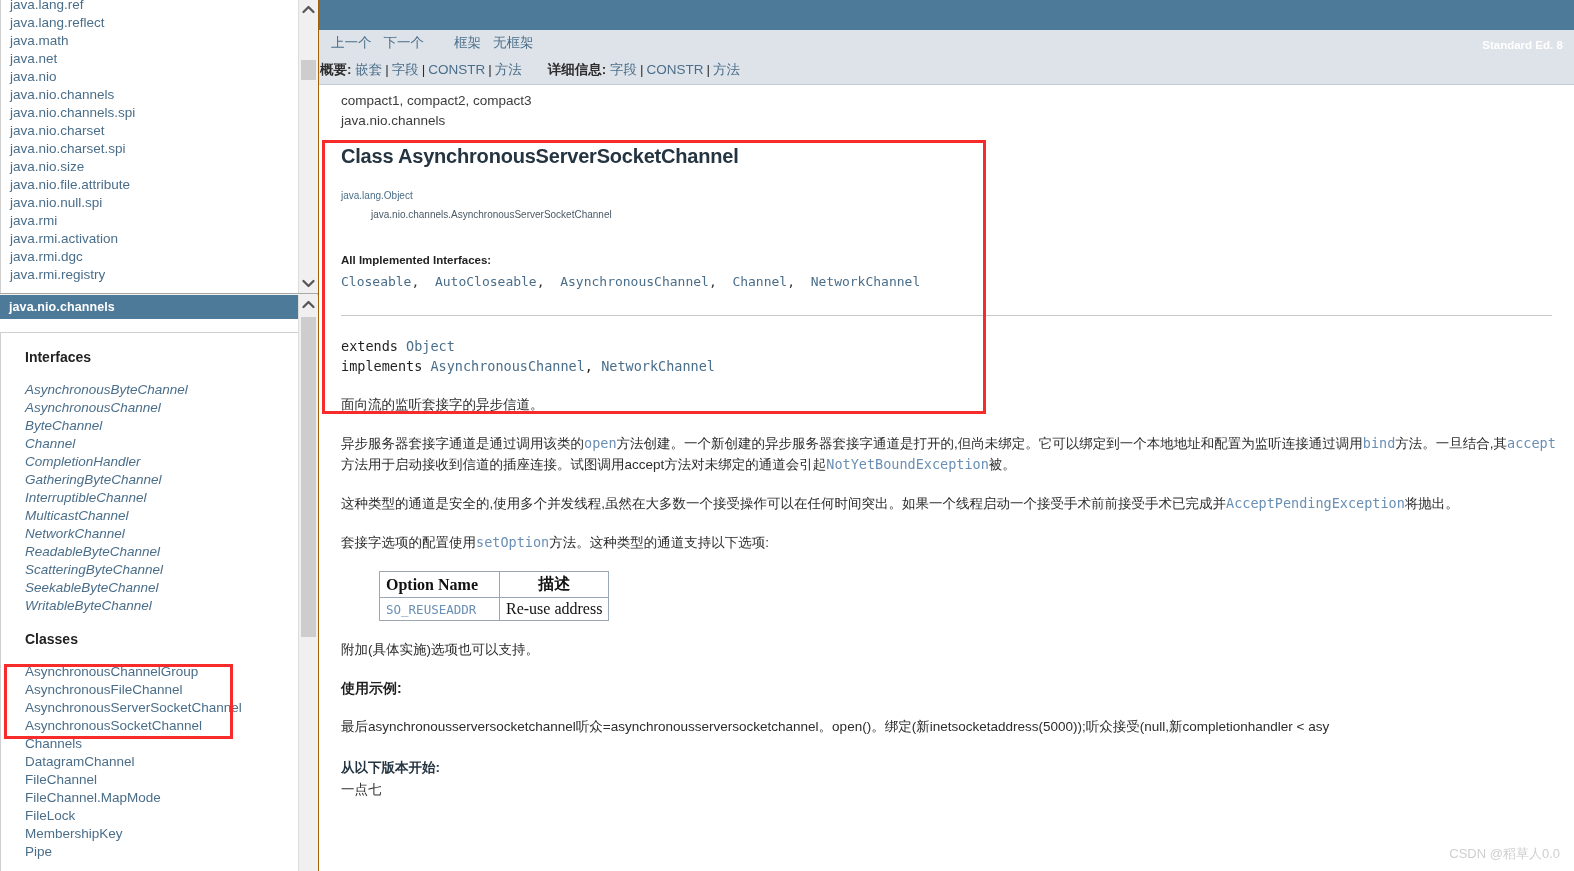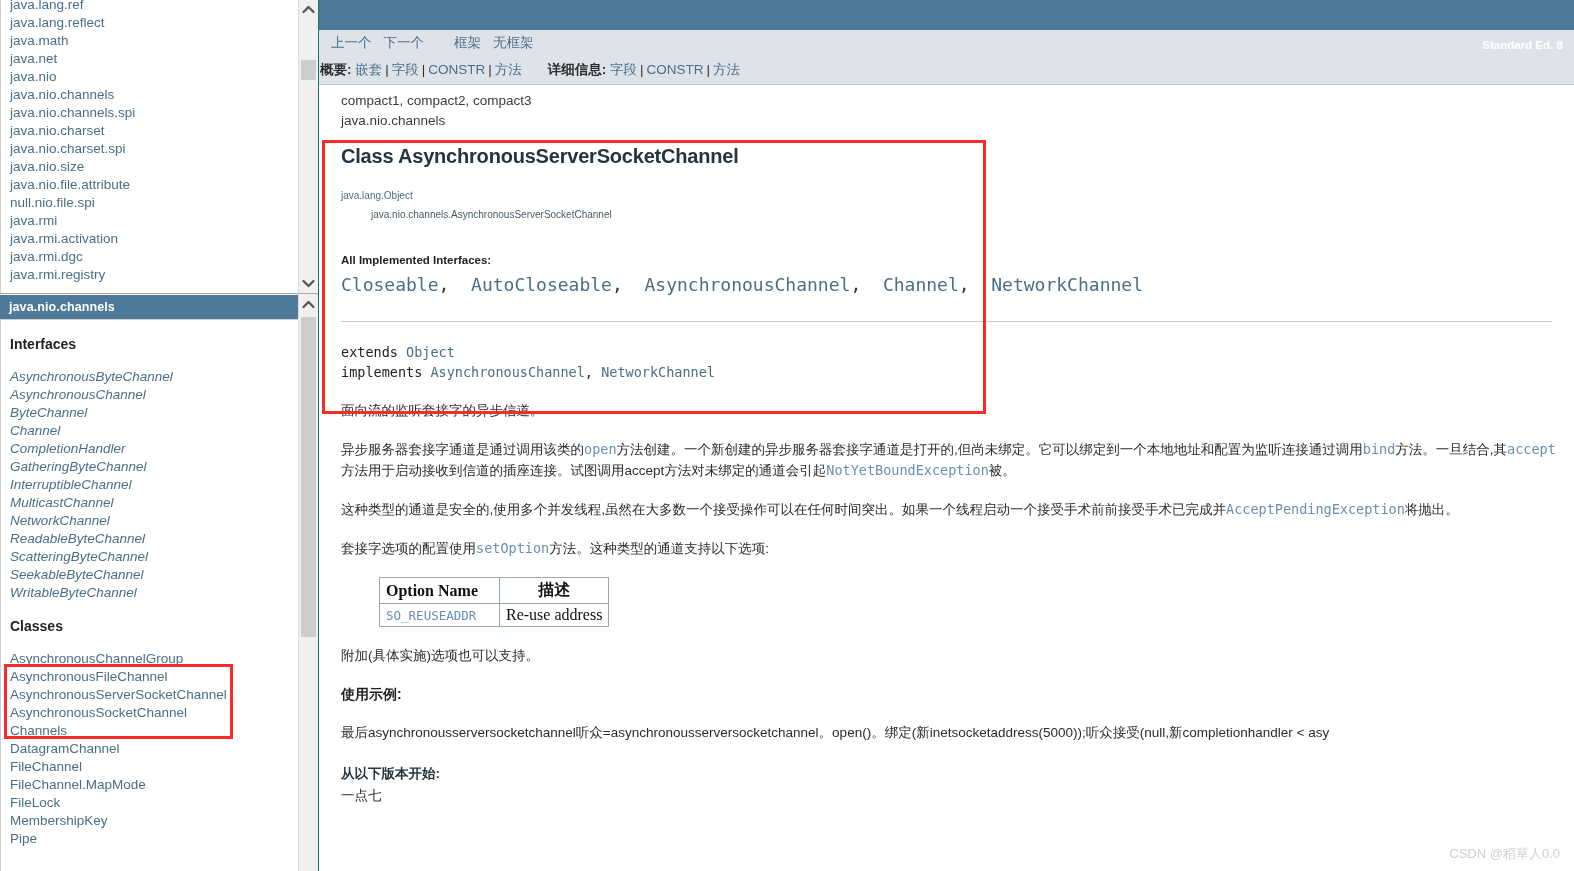--- a/index.html
+++ b/index.html
@@ -3,21 +3,21 @@
 <meta charset="utf-8">
 <style>
   * { box-sizing: border-box; }
   html, body {
     margin: 0; padding: 0;
     width: 1574px; height: 871px;
     overflow: hidden;
     background: #ffffff;
     font-family: "Liberation Sans", sans-serif;
   }
-  #app { position: relative; width: 1574px; height: 871px; background:#0f766e; }
+  #app { position: relative; width: 1574px; height: 871px; background:#a16207; }
 
   
   #sidebar {
     position: absolute; left: 0; top: 0; width: 318px; height: 871px;
     background: #f2f2f2;
     border-right: 1px solid #c9c9c9;
   }
   .pane { position: absolute; left: 0; width: 318px; background: #fff; }
   #pane-packages { top: 0; height: 294px; border-bottom: 1px solid #a8a8a8; }
   #pane-classes  { top: 295px; height: 576px; }
@@ -57,21 +57,21 @@
   }
 
   
   .pane-title {
     position: absolute; left: 0; top: 0; right: 20px; height: 24px;
     background: #4e7a99; color: #ffffff;
     font-size: 12.5px; font-weight: bold;
     display: flex; align-items: center; padding-left: 9px;
     letter-spacing: .1px;
   }
-  #pane-classes .pane-scrollport { top: 24px; }
+  #pane-classes .pane-scrollport { top: 37px; padding-left: 15px; }
 
   .sec-head {
     font-size: 14px; font-weight: bold; color: #222;
     padding: 16px 0 16px 9px;
   }
   .cls-list { margin: 0; padding: 0 0 0 9px; list-style: none; }
   .cls-list li {
     font-size: 13.5px; line-height: 18px;
     color: #4a6e8a; white-space: nowrap;
   }
@@ -135,21 +135,21 @@
     margin: 0; font-size: 20px; font-weight: bold; color: #253441;
     letter-spacing: -.2px;
   }
   .inherit { margin-top: 18px; font-size: 10px; line-height: 19px; }
   .inherit .lnk { color: #4a6e8a; }
   .inherit .lvl2 { padding-left: 30px; color: #4a5a66; }
 
   .impl-label { margin-top: 30px; font-size: 11.5px; font-weight: bold; color: #222; }
   .impl-list {
     margin-top: 8px; font-family: "DejaVu Sans Mono", "Liberation Mono", monospace;
-    font-size: 18px; color: #4a6e8a;
+    font-size: 13px; color: #4a6e8a;
   }
   .impl-list .comma { color: #333; }
 
   hr.thin { border: none; border-top: 1px solid #c8c8c8; margin: 26px 22px 0 0; }
 
   .decl {
     margin-top: 20px;
     font-family: "DejaVu Sans Mono", "Liberation Mono", monospace;
     font-size: 13.5px; line-height: 20px; color: #1f1f1f;
   }
@@ -207,21 +207,21 @@
             <li>java.lang.reflect</li>
             <li>java.math</li>
             <li>java.net</li>
             <li>java.nio</li>
             <li>java.nio.channels</li>
             <li>java.nio.channels.spi</li>
             <li>java.nio.charset</li>
             <li>java.nio.charset.spi</li>
             <li>java.nio.size</li>
             <li>java.nio.file.attribute</li>
-            <li>null.nio.file.spi</li>
+            <li>java.nio.null.spi</li>
             <li>java.rmi</li>
             <li>java.rmi.activation</li>
             <li>java.rmi.dgc</li>
             <li>java.rmi.registry</li>
           </ul>
       </div>
       <div class="scrollbar">
         <div class="sb-btn up">
           <svg width="13" height="9" viewBox="0 0 13 9">
               <polyline points="1.5,7 6.5,2 11.5,7" fill="none" stroke="#555" stroke-width="2.2" stroke-linecap="round" stroke-linejoin="round"></polyline>

